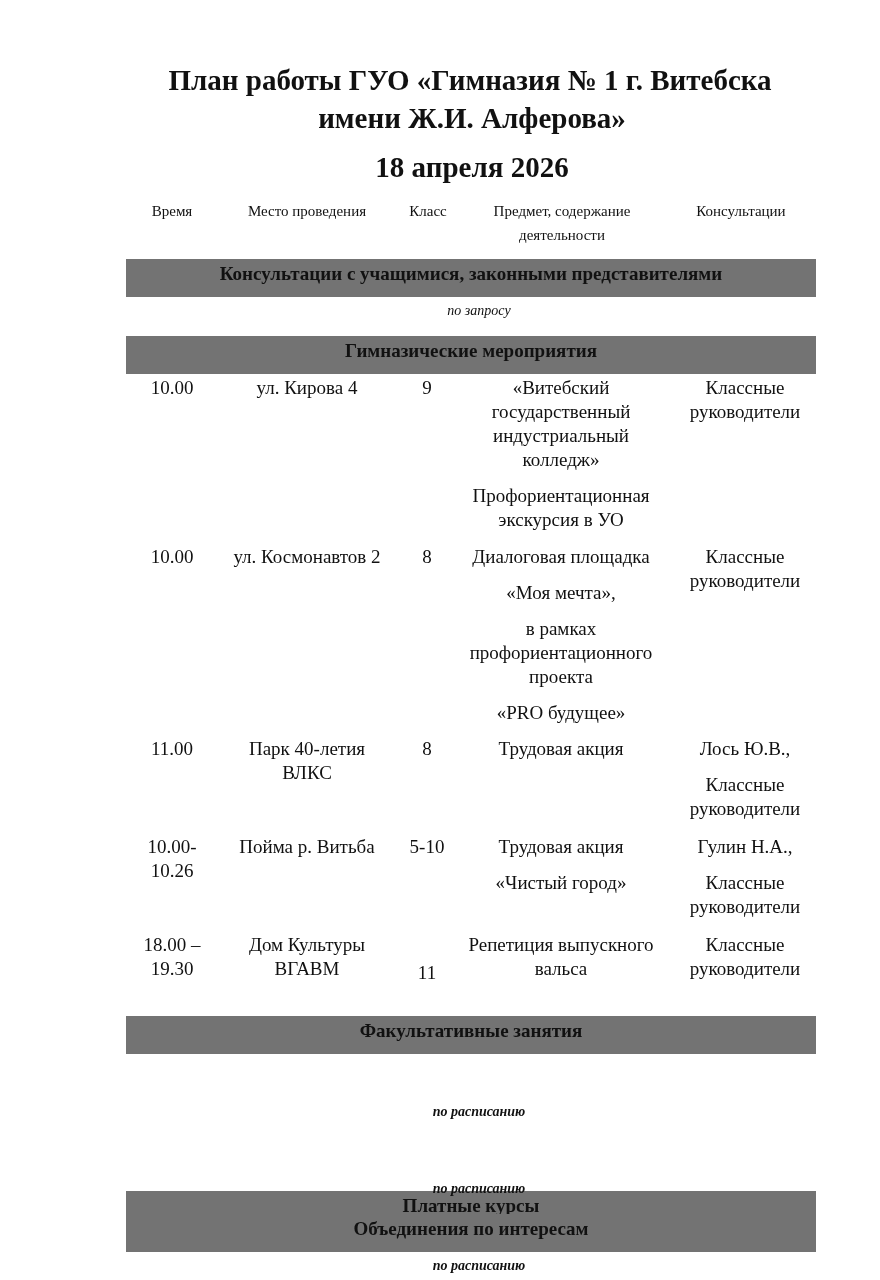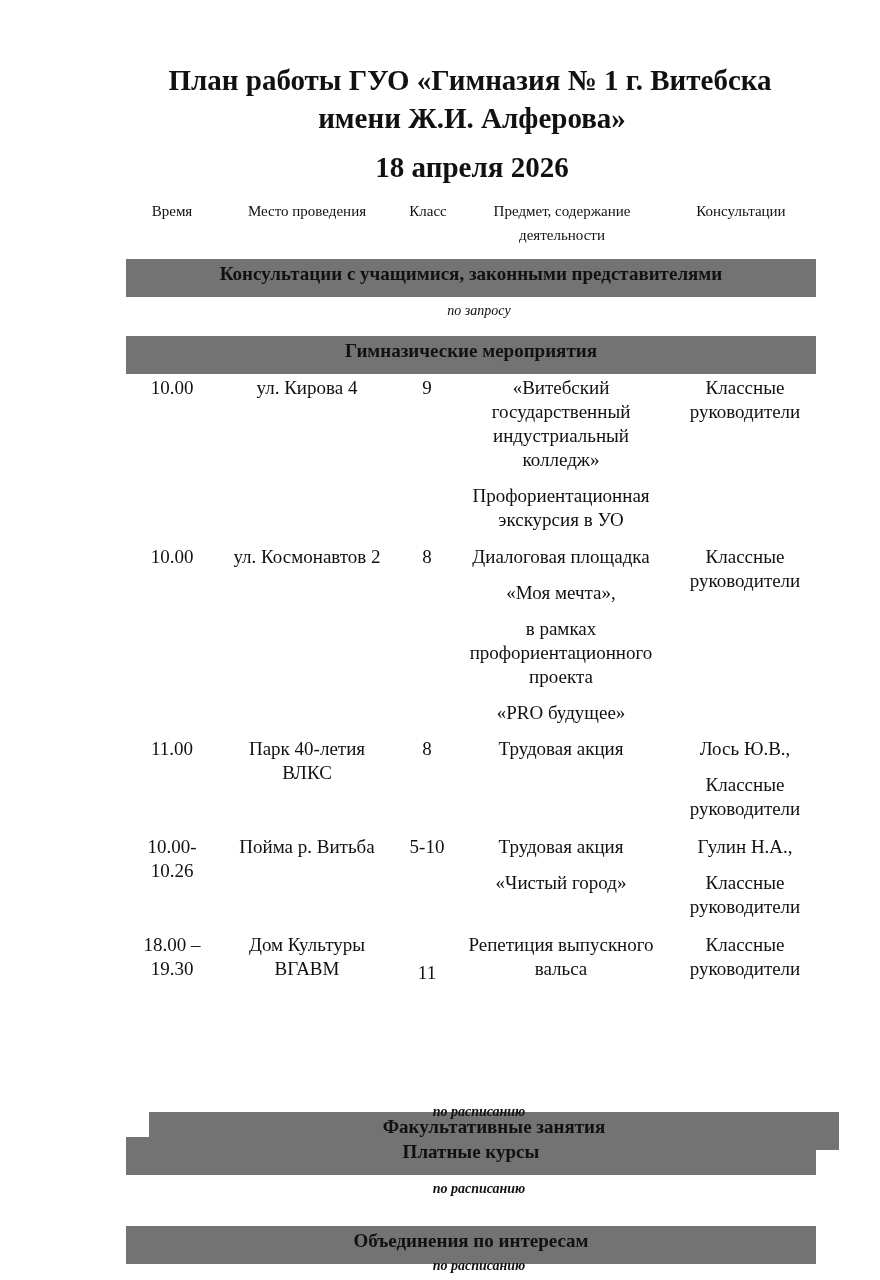--- a/index.html
+++ b/index.html
@@ -118,21 +118,21 @@
     <div class="cell c-place" style="top:933px; padding:0 30px; box-sizing:border-box;">Дом Культуры ВГАВМ</div>
     <div class="cell c-class" style="top:933px;margin-top:28px;">11</div>
     <div class="cell c-subj" style="top:933px;">
       <span class="para">Репетиция выпускного вальса</span>
     </div>
     <div class="cell c-resp" style="top:933px;">
       <span class="para" style="padding:0 14px;">Классные руководители</span>
     </div>
   </div>
 
-  <div class="bar" style="top:1112px;margin-left:23px;">Факультативные занятия</div>
+  <div class="bar" style="top:1016px;">Факультативные занятия</div>
   <div class="note bold" style="top:1100px;">по расписанию</div>
 
-  <div class="bar" style="top:1137px;">Платные курсы</div>
+  <div class="bar" style="top:1191px;">Платные курсы</div>
   <div class="note bold" style="top:1177px;">по расписанию</div>
 
-  <div class="bar" style="top:1214px;margin-top:12px;">Объединения по интересам</div>
+  <div class="bar" style="top:1214px;">Объединения по интересам</div>
   <div class="note bold" style="top:1254px;">по расписанию</div>
 </div>
 
 </body></html>

